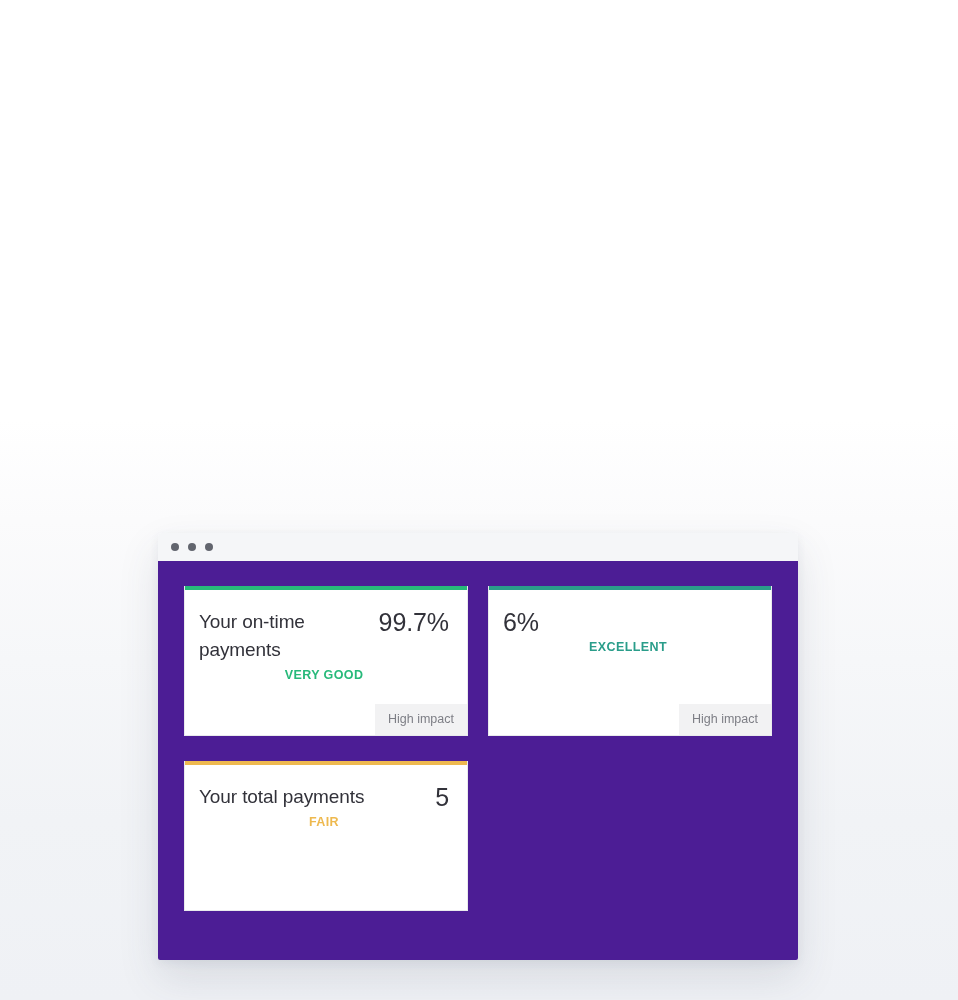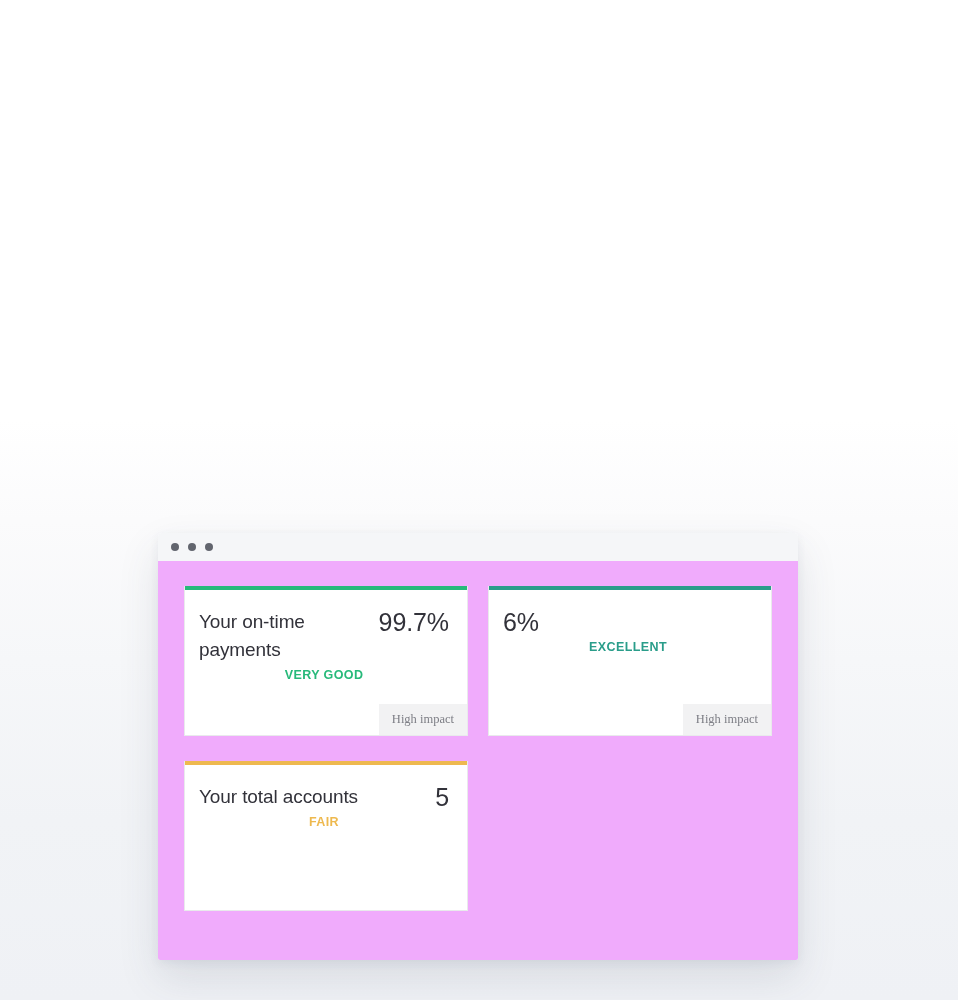--- a/index.html
+++ b/index.html
@@ -47,21 +47,21 @@
 
   .dot {
     width: 8px;
     height: 8px;
     border-radius: 50%;
     background: #62656e;
     flex: 0 0 auto;
   }
 
   .viewport {
-    background: #f0abfc;
+    background: #4c1d95;
     padding: 25px 26px 26px 26px;
     height: calc(100% - 28px);
   }
 
   
   .card-grid {
     display: grid;
     grid-template-columns: 1fr 1fr;
     grid-template-rows: 150px 150px;
     column-gap: 20px;
@@ -125,21 +125,20 @@
   .impact-badge {
     position: absolute;
     right: 0;
     bottom: 0;
     background: #f2f2f3;
     color: #7d7e85;
     font-size: 12.5px;
     padding: 8px 13px 9px 13px;
     line-height: 14px;
     white-space: nowrap;
-    font-family: Liberation Serif, serif;
   }
 </style>
 </head>
 <body>
 
 <div class="window">
 
   <div class="titlebar">
     <span class="dot" style="background: rgb(98, 101, 110);"></span>
     <span class="dot" style="background: rgb(98, 101, 110);"></span>
@@ -170,21 +169,21 @@
           <div class="card-rating" style="color: rgb(42, 157, 138);">EXCELLENT</div>
         </div>
         <div class="impact-badge">High impact</div>
       </div>
 
 
       <div class="card">
         <div class="accent-bar" style="background: rgb(238, 185, 79);"></div>
         <div class="card-body">
           <div class="card-head">
-            <div class="card-title">Your total accounts</div>
+            <div class="card-title">Your total payments</div>
             <div class="card-value">5</div>
           </div>
           <div class="card-rating" style="color: rgb(238, 185, 79);">FAIR</div>
         </div>
       </div>
 
     </div>
   </div>
 </div>
 

